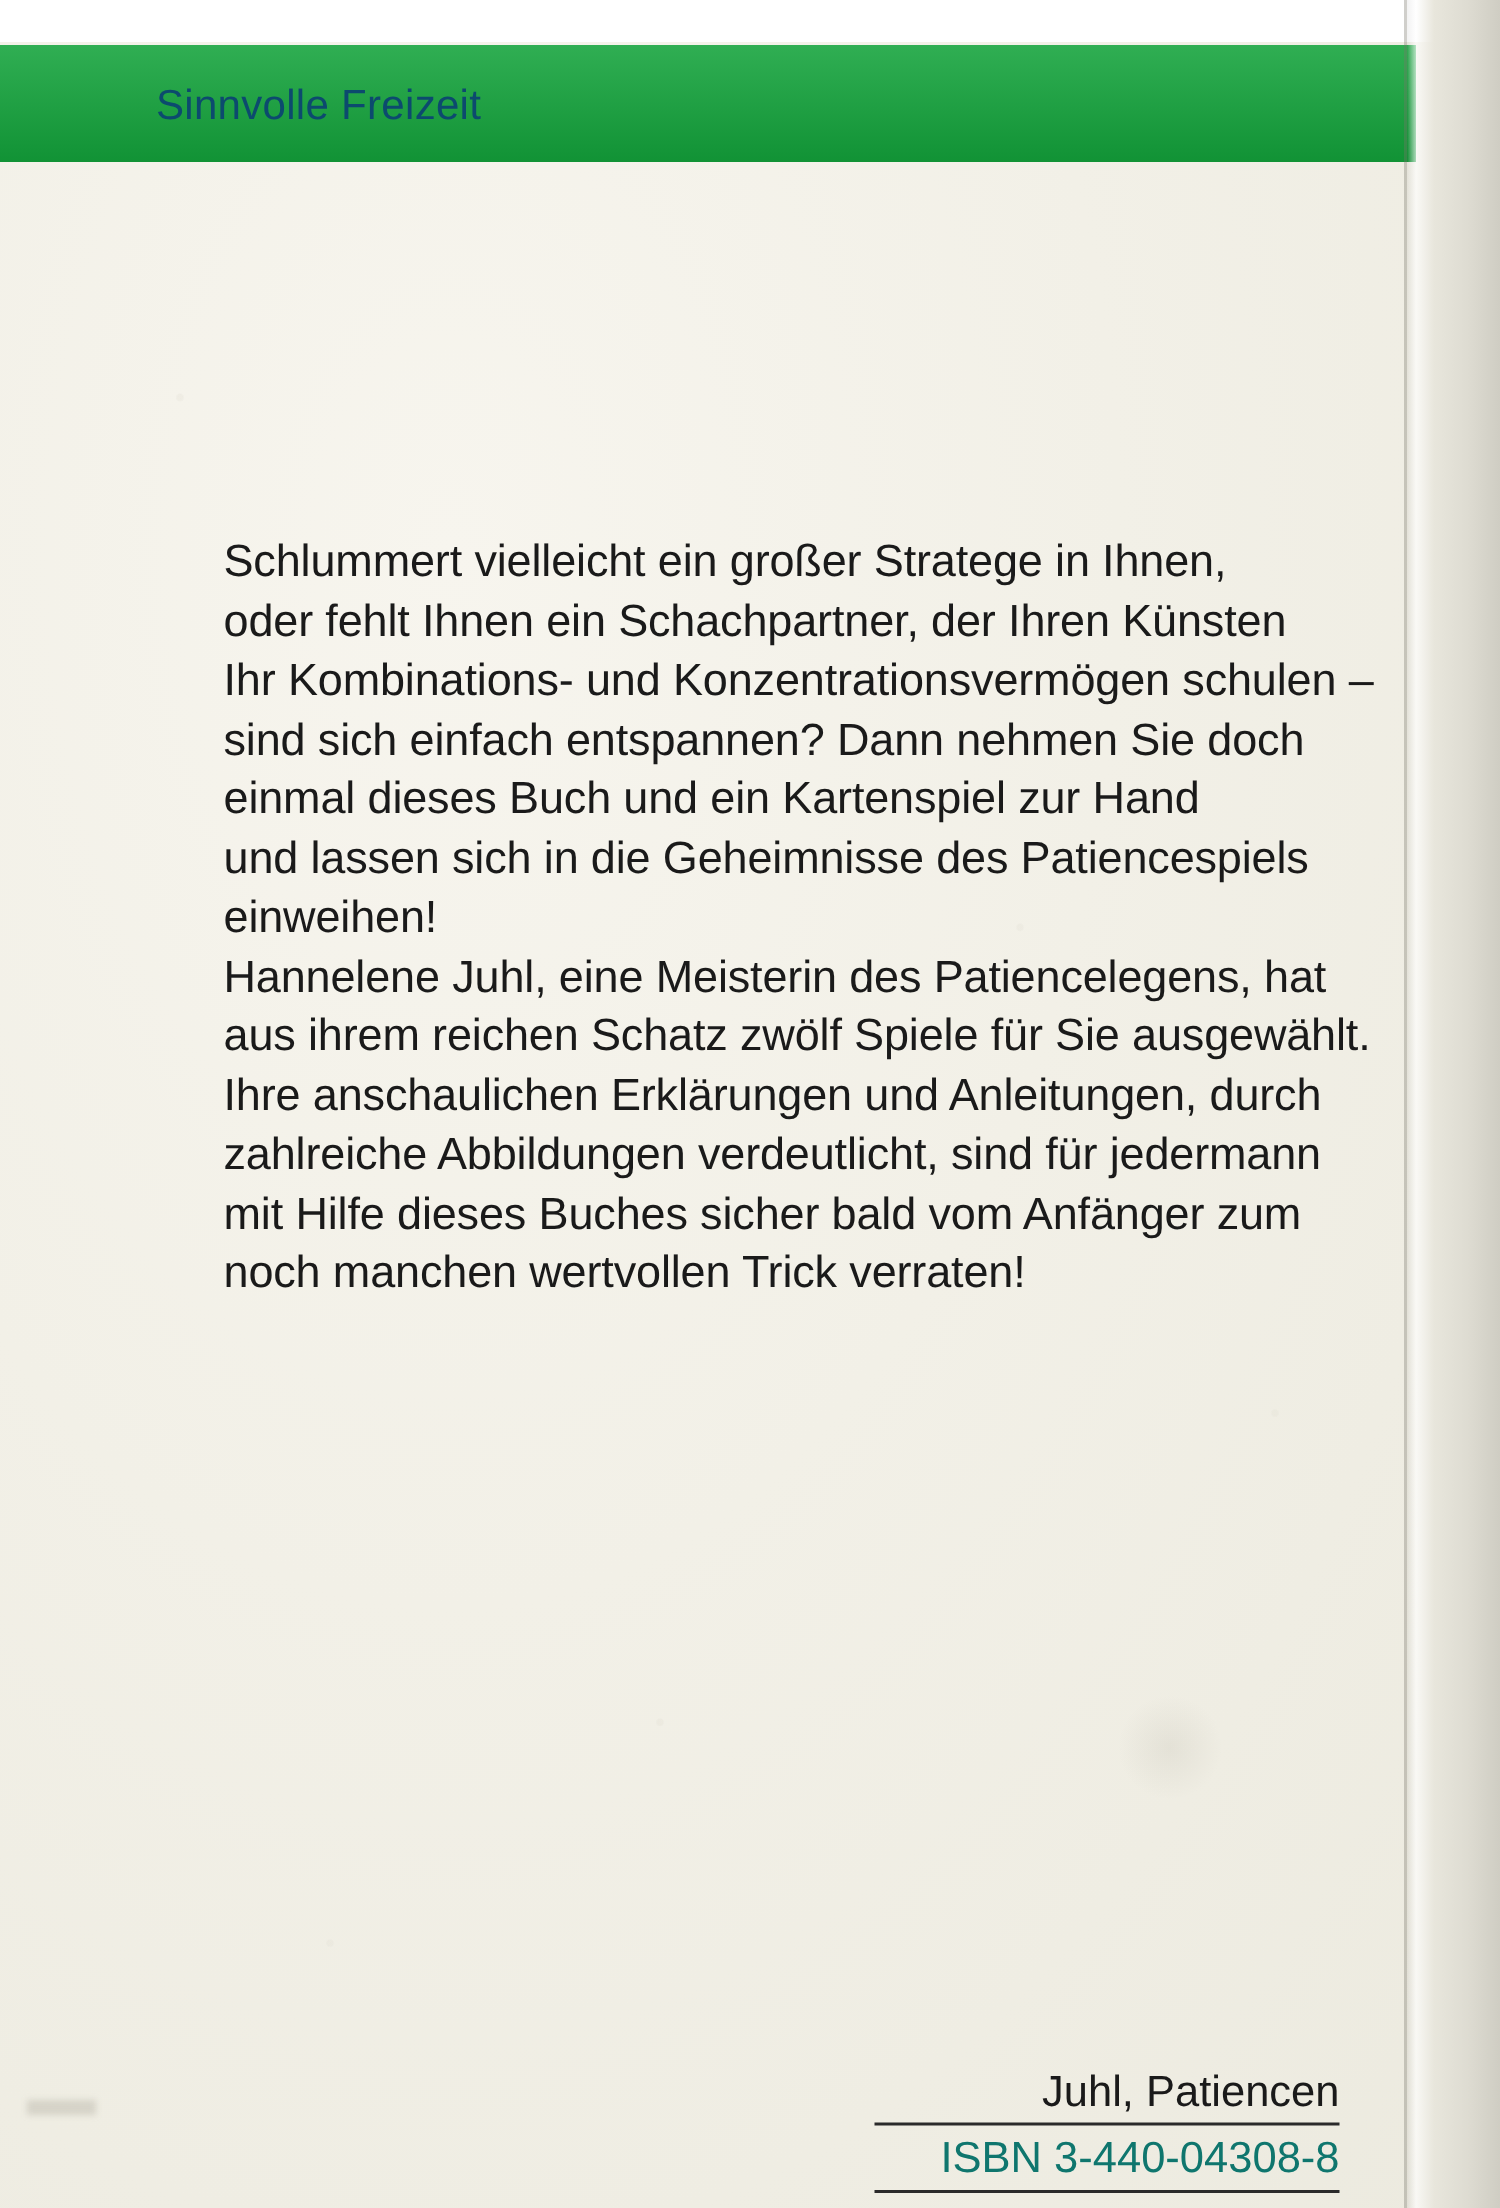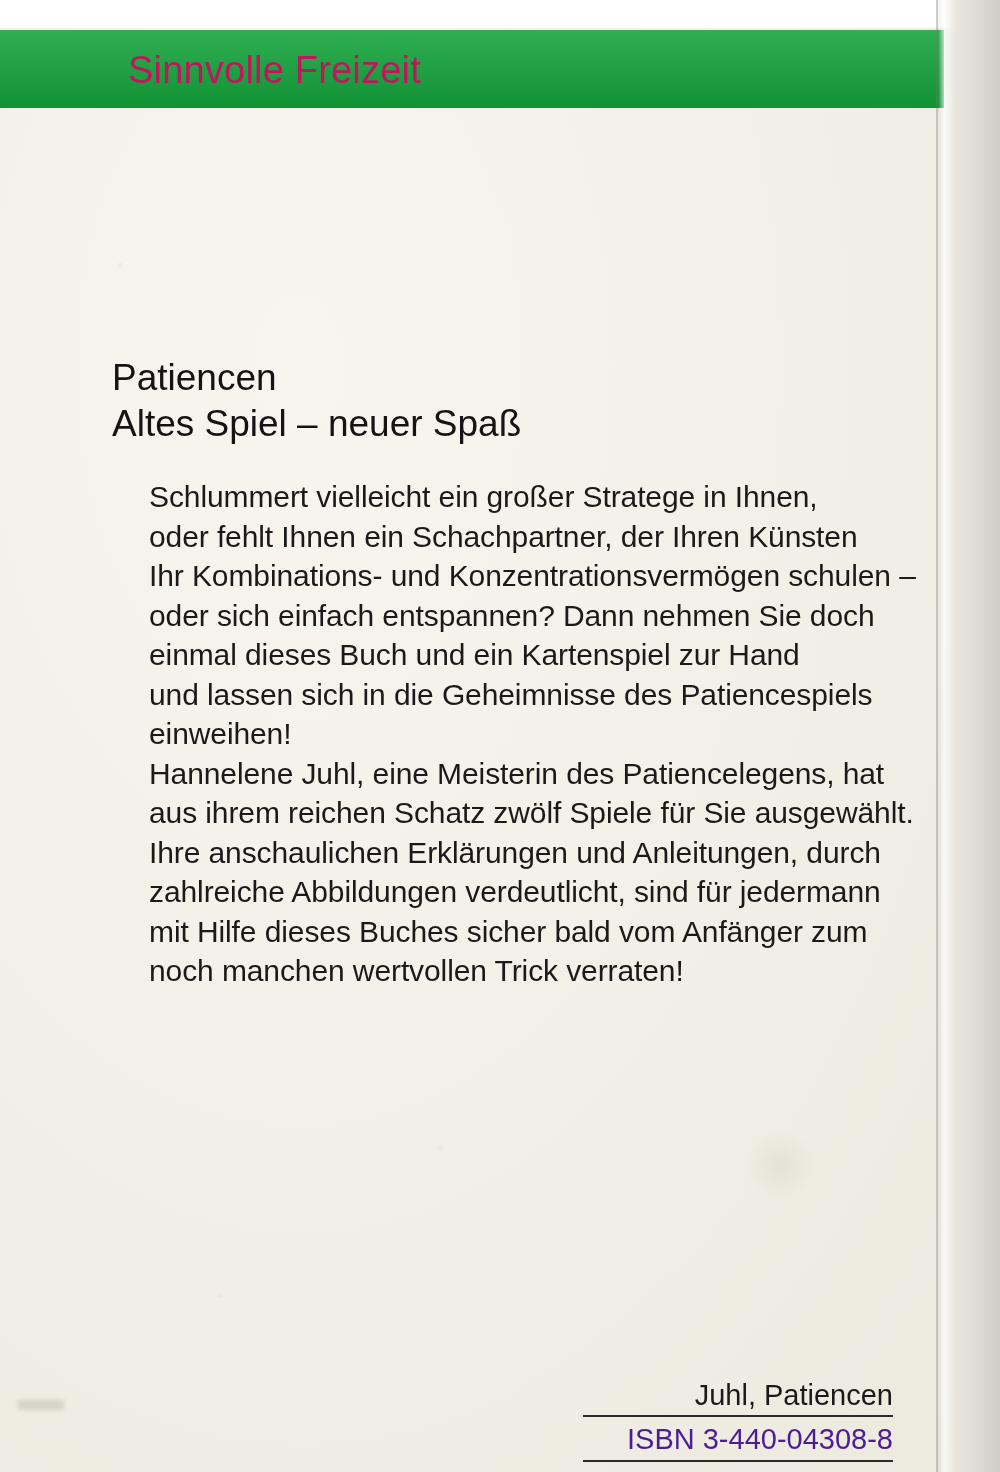--- a/index.html
+++ b/index.html
@@ -78,24 +78,24 @@
     top: 30px;
     left: 0;
     width: 944px;
     height: 78px;
     background: linear-gradient(to bottom, rgba(255,255,255,0.12), rgba(0,0,0,0.10));
     pointer-events: none;
   }
   .series-title {
     position: absolute;
     top: 47px;
-    left: 128px;
-    font-size: 38px;
+    left: 104px;
+    font-size: 28px;
     line-height: 46px;
-    color: #be185d;
+    color: #0c4a6e;
     letter-spacing: 0.2px;
     white-space: nowrap;
   }
   .blurb {
     position: absolute;
     left: 112px;
     top: 355px;
     width: 800px;
     color: #1b1b1b;
   }
@@ -126,21 +126,21 @@
     font-size: 29px;
     line-height: 34px;
     color: #1a1a1a;
     padding-bottom: 3px;
     border-bottom: 2px solid #2a2a2a;
     display: block;
   }
   .colophon-isbn {
     font-size: 29px;
     line-height: 34px;
-    color: #4c1d95;
+    color: #0f766e;
     padding-top: 5px;
     display: block;
     border-bottom: 2px solid #2a2a2a;
     padding-bottom: 4px;
   }
   .smudge-a {
     position: absolute;
     left: 18px;
     top: 1400px;
     width: 46px;
@@ -167,29 +167,25 @@
   <div class="top-white"></div>
 
   <div class="green-band"></div>
   <div class="green-band-shade"></div>
   <div class="series-title">Sinnvolle Freizeit</div>
 
   <div class="right-edge"></div>
   <div class="right-edge-line"></div>
 
   <div class="blurb">
-    <h1 class="book-title">
-      <span>Patiencen</span>
-      <span class="l2">Altes Spiel – neuer Spaß</span>
-    </h1>
     <p class="blurb-para">
       <span class="ln">Schlummert vielleicht ein großer Stratege in Ihnen,</span>
       <span class="ln">oder fehlt Ihnen ein Schachpartner, der Ihren Künsten</span>
       <span class="ln">Ihr Kombinations- und Konzentrationsvermögen schulen –</span>
-      <span class="ln">oder sich einfach entspannen? Dann nehmen Sie doch</span>
+      <span class="ln">sind sich einfach entspannen? Dann nehmen Sie doch</span>
       <span class="ln">einmal dieses Buch und ein Kartenspiel zur Hand</span>
       <span class="ln">und lassen sich in die Geheimnisse des Patiencespiels</span>
       <span class="ln">einweihen!</span>
       <span class="ln">Hannelene Juhl, eine Meisterin des Patiencelegens, hat</span>
       <span class="ln">aus ihrem reichen Schatz zwölf Spiele für Sie ausgewählt.</span>
       <span class="ln">Ihre anschaulichen Erklärungen und Anleitungen, durch</span>
       <span class="ln">zahlreiche Abbildungen verdeutlicht, sind für jedermann</span>
       <span class="ln">mit Hilfe dieses Buches sicher bald vom Anfänger zum</span>
       <span class="ln">noch manchen wertvollen Trick verraten!</span>
     </p>

